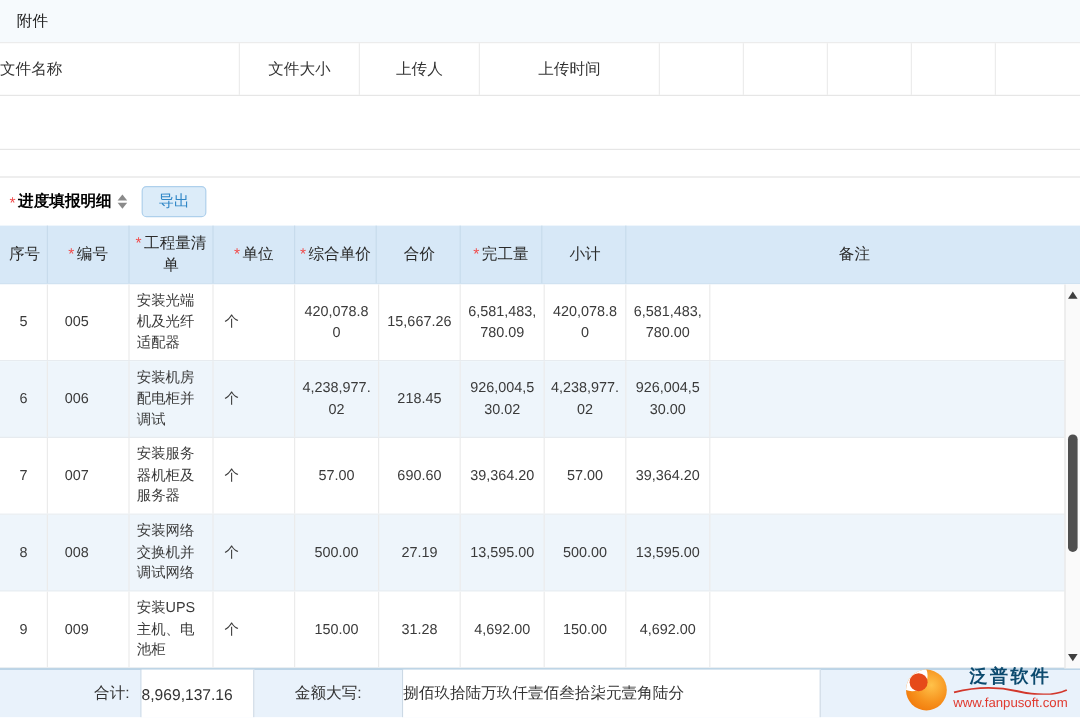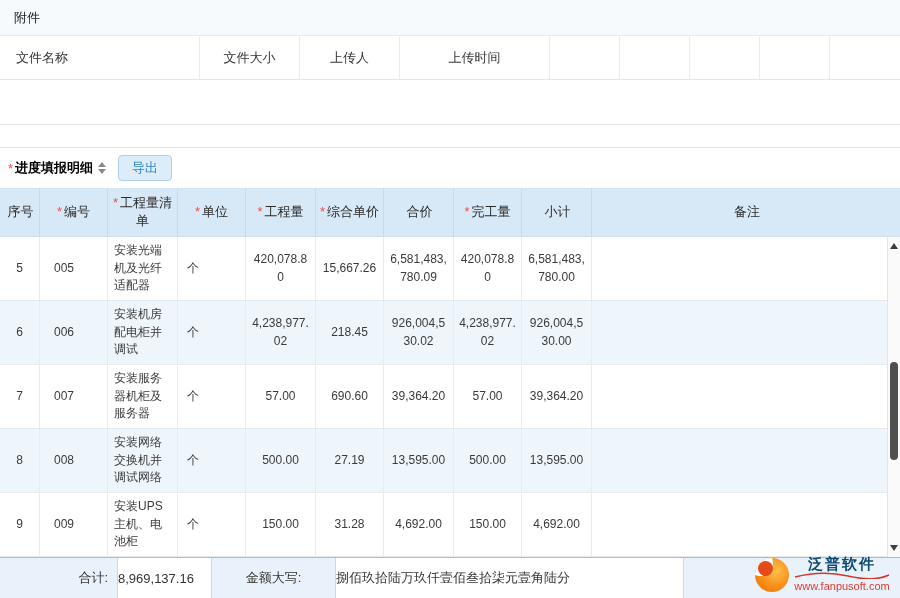--- a/index.html
+++ b/index.html
@@ -5,21 +5,21 @@
   *{margin:0;padding:0;box-sizing:border-box}
   html,body{background:#fff}
   body{font-family:"Liberation Sans","DejaVu Sans",sans-serif}
   .screen{position:relative;width:900px;height:598px;background:#fff;overflow:hidden;color:#333;font-size:13px}
 
   
   .topbar{position:absolute;left:0;top:0;width:900px;height:35px;background:#f6fafd;display:flex;align-items:center;padding-left:14px;color:#222}
   .attach-header{position:absolute;left:0;top:35px;width:900px;height:45px;display:flex;background:#fff;border-top:1px solid #ececec;border-bottom:1px solid #e6e6e6}
   .ah-cell{height:100%;display:flex;align-items:center;justify-content:center;border-right:1px solid #ececec;color:#333}
   .ah-cell:last-child{border-right:none}
-  .ah-c0{width:200px;justify-content:flex-start;padding-left:16px}
+  .ah-c0{width:200px;justify-content:flex-start;}
   .ah-c1{width:100px}.ah-c2{width:100px}.ah-c3{width:150px}
   .ah-c4,.ah-c5,.ah-c6,.ah-c7,.ah-c8{width:70px}
   .attach-empty{position:absolute;left:0;top:80px;width:900px;height:45px;background:#fff;border-bottom:1px solid #e6e6e6}
 
   
   .toolbar{position:absolute;left:0;top:147px;width:900px;height:41px;background:#fff;border-top:1px solid #e3e3e3;display:flex;align-items:center;padding-left:8px}
   .req{font-style:normal;color:#f04b4b;margin-right:2px}
   .toolbar-title{color:#000000;font-weight:600}
   .sort-ctl{display:flex;flex-direction:column;gap:2px;margin-left:5px;cursor:pointer}
   .tri-u{width:0;height:0;border-left:4px solid transparent;border-right:4px solid transparent;border-bottom:5px solid #8a8a8a}
@@ -111,23 +111,20 @@
         </div>
       <div class="hc c1">
           <span><em class="req">*</em><span>编号</span></span>
         </div>
       <div class="hc c2">
           <span><em class="req">*</em><span>工程量清单</span></span>
         </div>
       <div class="hc c3">
           <span><em class="req">*</em><span>单位</span></span>
         </div>
-      <div class="hc c4">
-          <span><em class="req">*</em><span>工程量</span></span>
-        </div>
       <div class="hc c5">
           <span><em class="req">*</em><span>综合单价</span></span>
         </div>
       <div class="hc c6">
           <span><em class="req"></em><span>合价</span></span>
         </div>
       <div class="hc c7">
           <span><em class="req">*</em><span>完工量</span></span>
         </div>
       <div class="hc c8">

